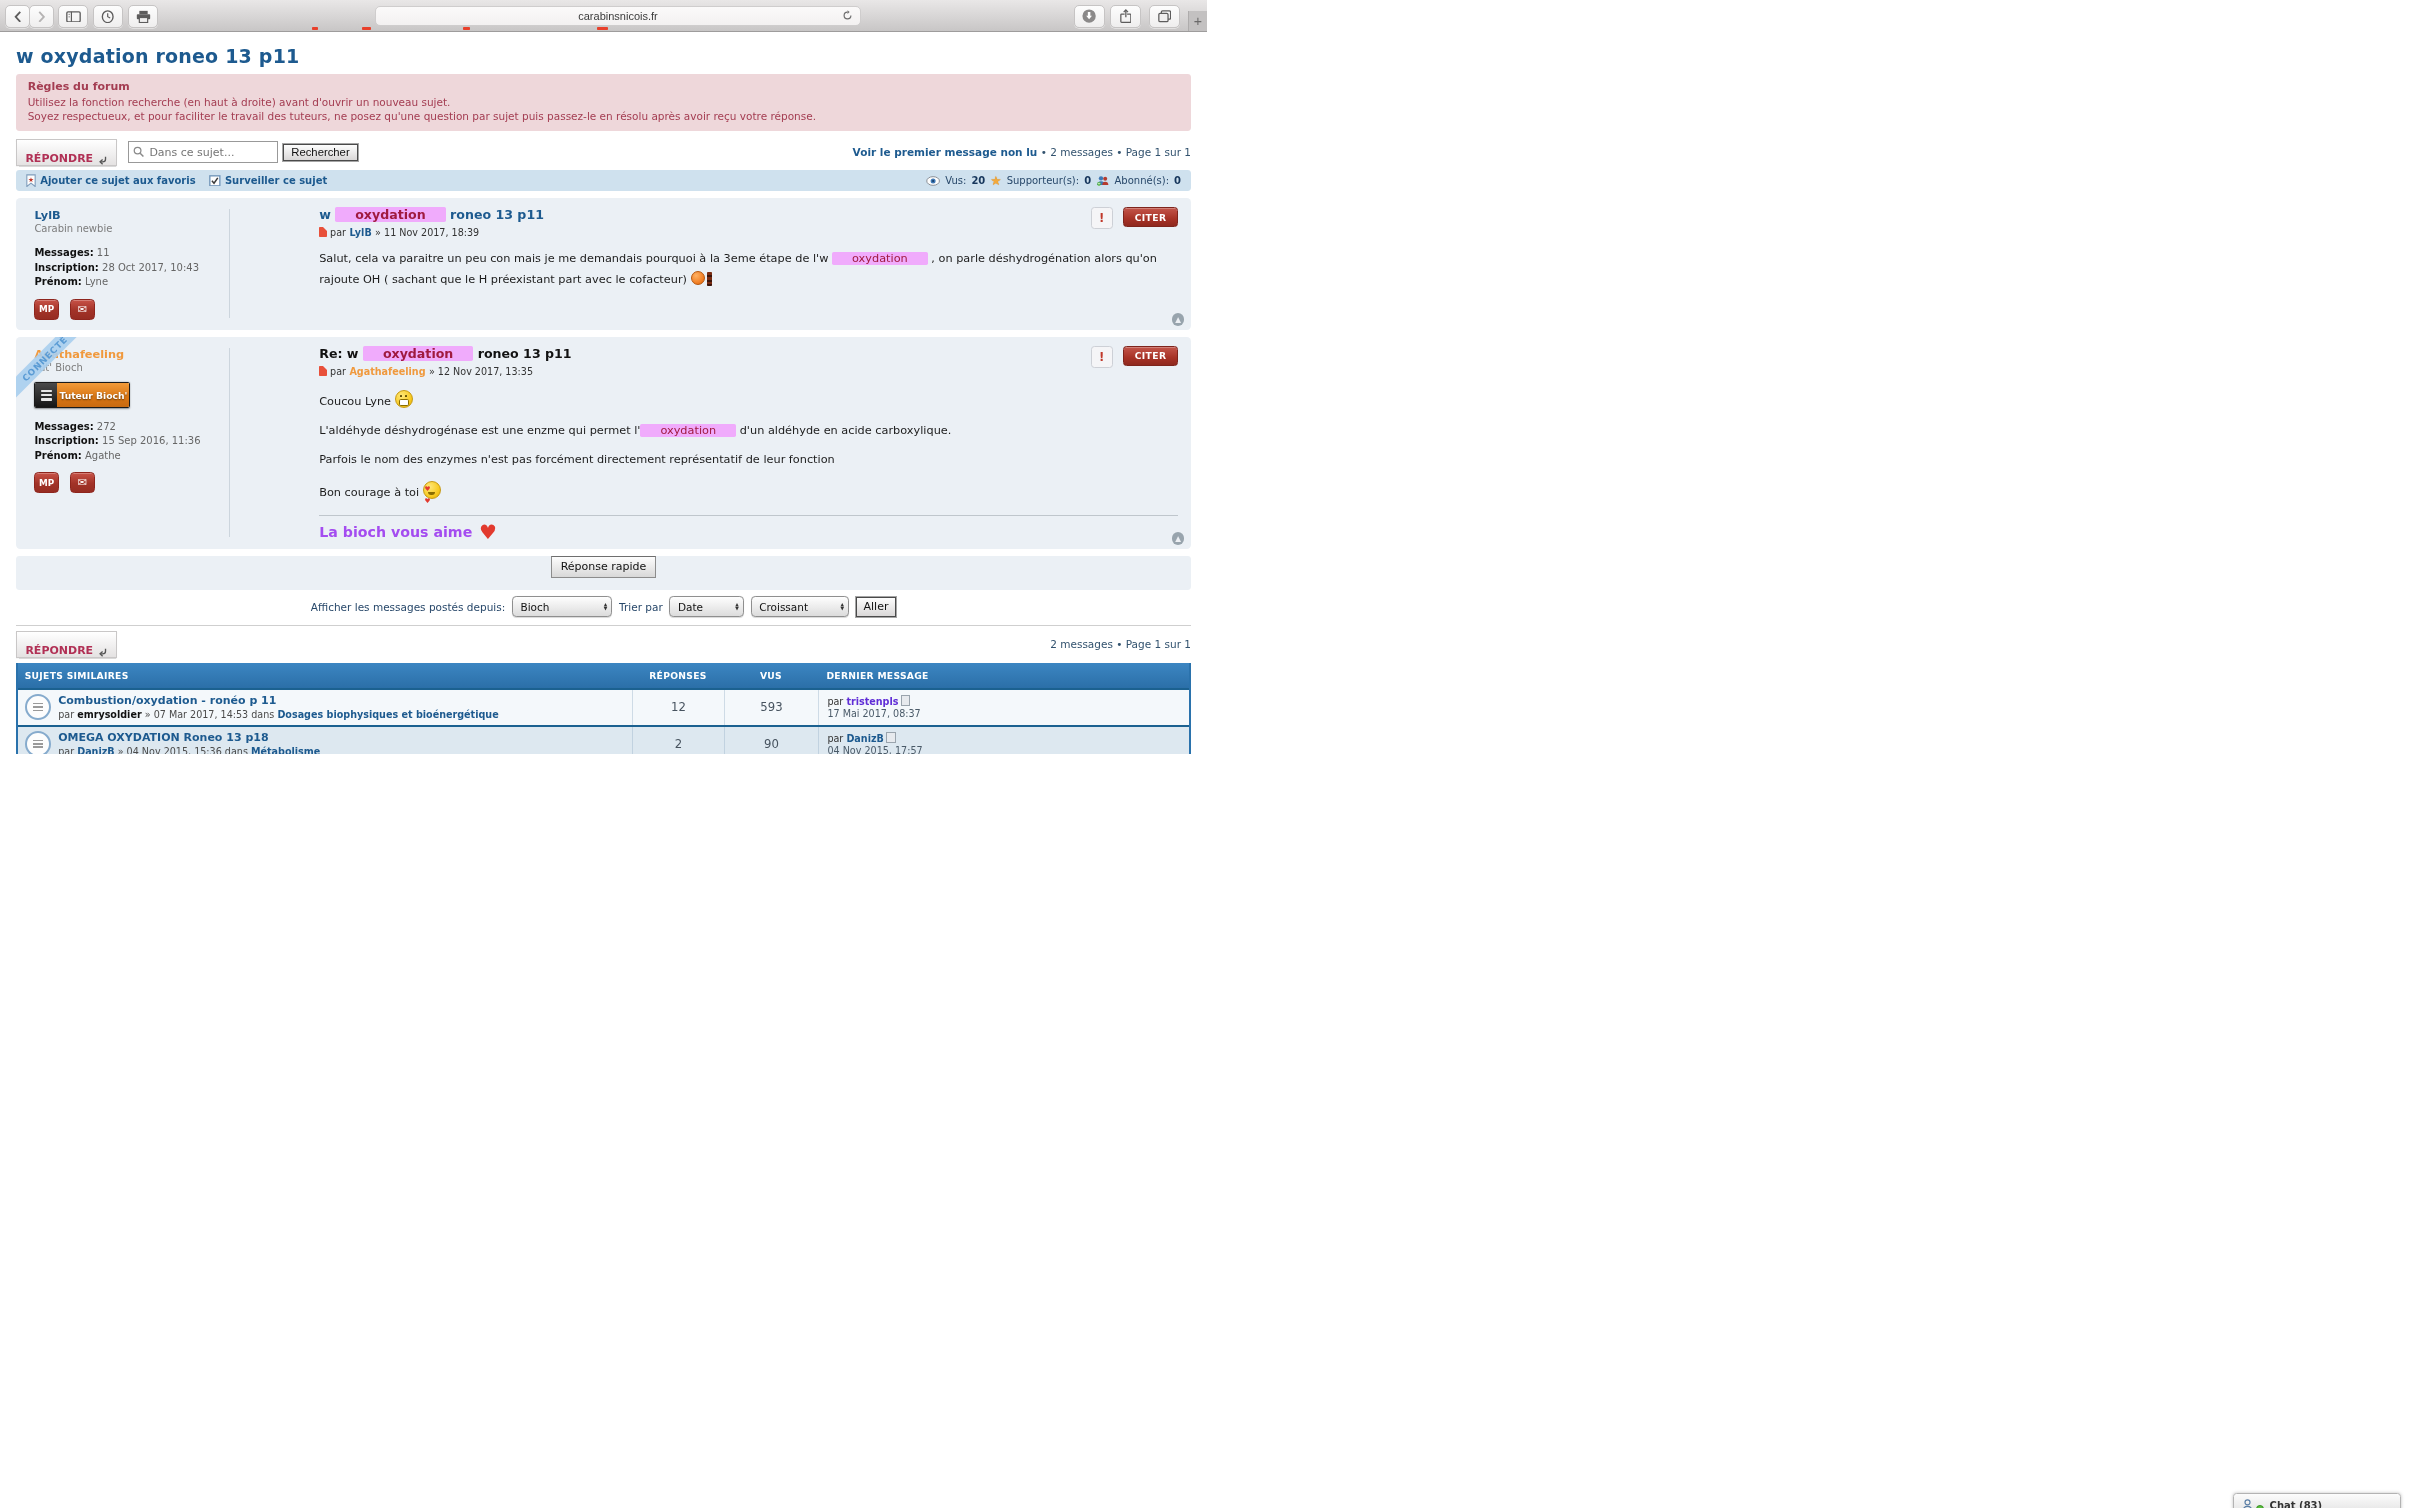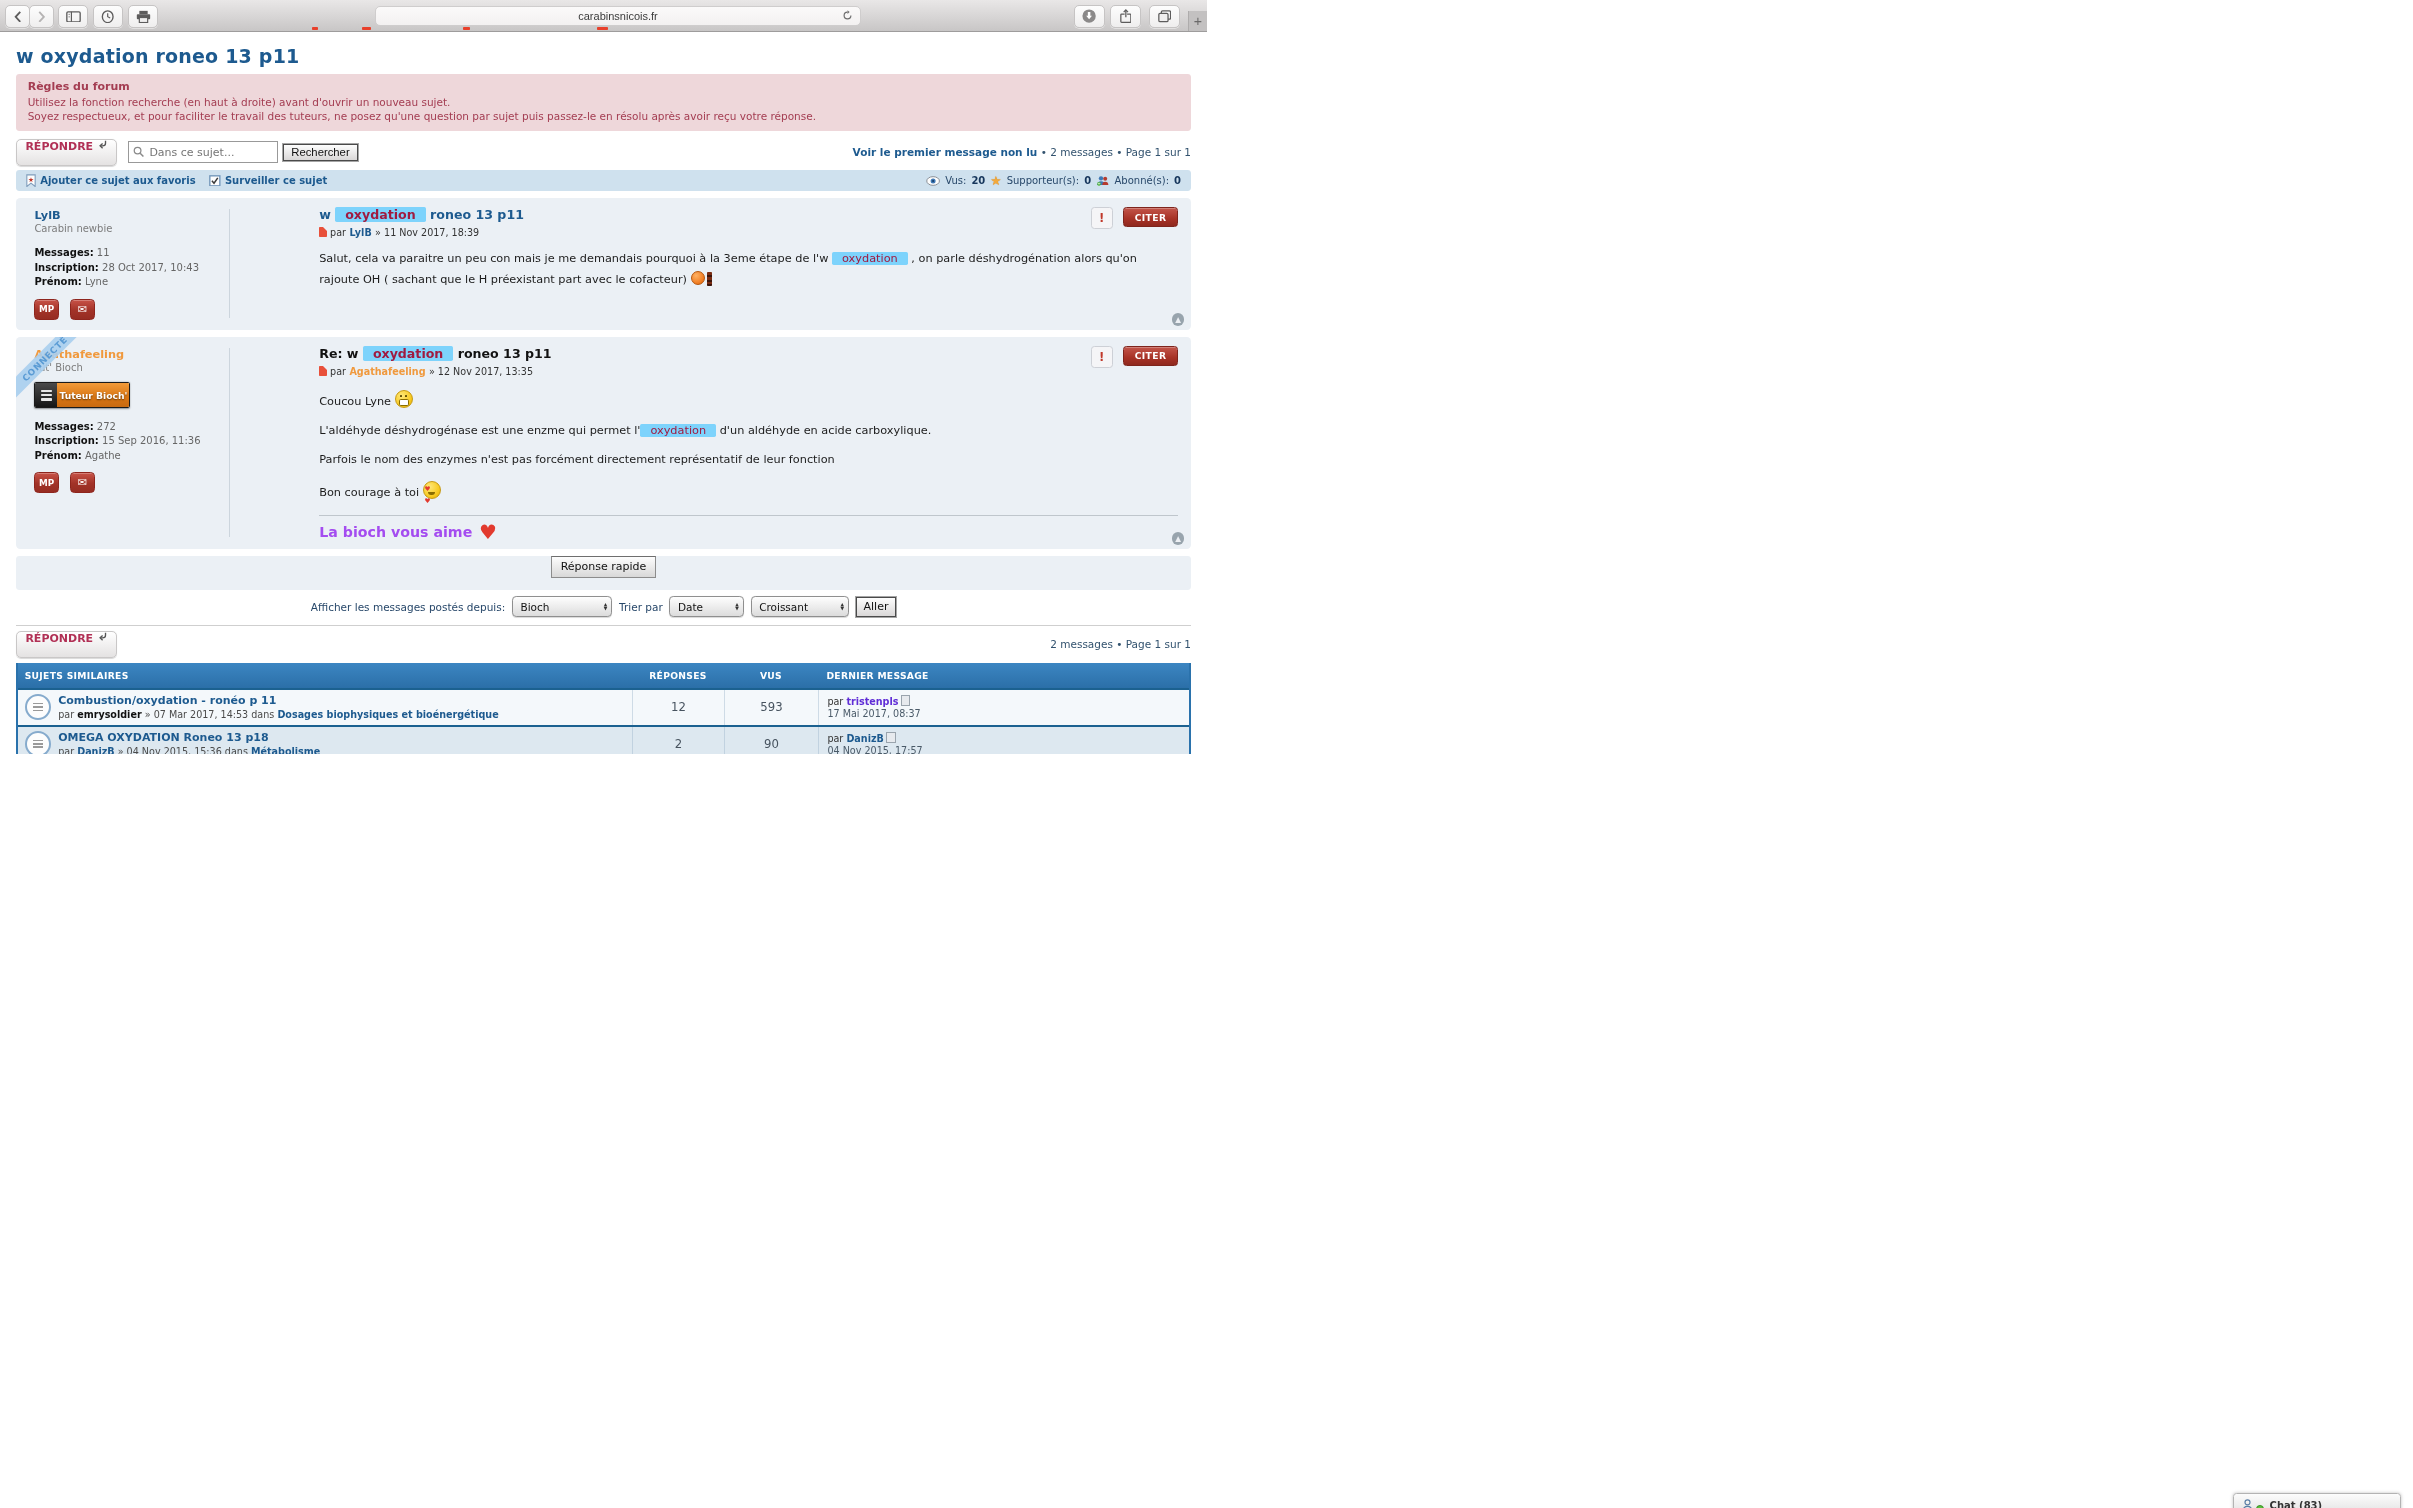--- a/index.html
+++ b/index.html
@@ -19,23 +19,23 @@
   .reload{position:absolute;right:6.7px;top:3.4px;color:#6f6e6e}
   .newtab{position:absolute;right:0;top:11px;width:18.4px;height:20px;background:#c3c1c1;border-left:0.8px solid #aeacac;
     color:#6a6969;font-size:14.2px;display:flex;align-items:center;justify-content:center;}
   .frag{position:absolute;height:3.4px;background:#e8402b;border-radius:0.8px;}
   
   .page{position:relative;padding:0 16px;}
   h1.topic{margin:12.6px 0 7.5px;font-size:19px;color:#1d5a8f;letter-spacing:0.2px;}
   .rules{background:#eed7da;border-radius:3.4px;padding:5.9px 11.7px 7.5px;color:#a43d52;font-size:10.5px;line-height:1.32;}
   .rules b{display:block;font-size:11px;margin-bottom:1.7px;}
   .ctrlrow{display:flex;align-items:center;margin-top:7.5px;height:27px;}
-  .btn-repondre{height:25px;padding:0 8.4px;border:0.8px solid #c9c7c7;border-radius:5px;
+  .btn-repondre{height:25px;padding:0 8.4px;border:0.8px solid #c9c7c7;border-radius:0;
     background:linear-gradient(#ffffff,#e4e2e2);color:#b13055;font-weight:bold;font-size:11px;
-    display:inline-flex;align-items:flex-start;gap:5px;box-shadow:0 0.8px 0.8px rgba(0,0,0,.15);}
+    display:inline-flex;align-items:flex-end;gap:5px;box-shadow:0 0.8px 0.8px rgba(0,0,0,.15);}
   .btn-repondre svg{color:#555}
   .searchwrap{position:relative;margin-left:11.7px;}
   .searchwrap input{width:124px;height:20px;border:0.8px solid #999;padding:0 3.4px 0 20px;font-size:11px;
     font-family:"DejaVu Sans",sans-serif;color:#444;background:#fff;}
   .searchwrap svg{position:absolute;left:4.2px;top:5px;color:#8a8a8a}
   .btn-rech{margin-left:5px;height:17px;padding:0 7.5px;border:0.8px solid #4a4a4a;outline:0.8px solid #a5a5a5;
     background:linear-gradient(#fdfdfd,#d9d7d7);font-size:11.3px;color:#111;font-family:Liberation Sans, sans-serif;text-align:right;}
   .topmeta{margin-left:auto;font-size:10.5px;color:#32526e;}
   .topmeta b{color:#1d5a8f;}
   .actbar{margin-top:4.2px;height:21px;background:#cfe1ee;border-radius:3.4px;padding:0 10px;
@@ -54,21 +54,21 @@
   .pstats{margin-top:11.7px;line-height:1.45;}
   .pstats b{color:#111}
   .pstats span{color:#666}
   .pbtns{margin-top:9.2px;display:flex;gap:11px;}
   .rbtn{width:22.6px;height:19px;border-radius:4.2px;border:0.8px solid #8e251d;
     background:linear-gradient(#c85247,#a23328 55%,#962c22);display:flex;align-items:center;justify-content:center;
     color:#fff;font-size:8.8px;font-weight:bold;box-shadow:inset 0 0.8px 0 rgba(255,255,255,.35);}
   .pcontent{flex:1;padding:9.2px 12.6px 6.7px 89px;position:relative;}
   .ptitle{font-size:12.6px;font-weight:bold;color:#1d5a8f;}
   .ptitle.dark{color:#111;}
-  .hl{background:#7dd3fc;color:#a01a40;padding:0 10px;border-radius:1.7px;}
+  .hl{background:#f0abfc;color:#a01a40;padding:0 20px;border-radius:1.7px;}
   .byline{margin-top:5px;font-size:9.6px;color:#333;display:flex;align-items:center;gap:3.4px;}
   .byline .au{font-weight:bold;color:#1d5a8f;}
   .byline .au.orange{color:#f0993d;}
   .pbody{margin-top:11px;font-size:11.3px;color:#1c1c1c;line-height:1.85;}
   .postbtns{position:absolute;top:9.2px;right:12.6px;display:flex;gap:10px;align-items:flex-start;}
   .reportbtn{width:20px;height:20px;border:0.8px solid #cdd0d6;border-radius:3.4px;background:#f5f5f7;
     color:#c0392b;font-weight:bold;font-size:11.7px;display:flex;align-items:center;justify-content:center;}
   .citerbtn{height:18.4px;padding:0 11px;border:0.8px solid #7e241c;border-radius:3.4px;
     background:linear-gradient(#c3554a,#a73226 60%,#8f281e);color:#fff;font-size:9.2px;font-weight:bold;
     letter-spacing:0.4px;display:flex;align-items:center;box-shadow:inset 0 0.8px 0 rgba(255,255,255,.35);}

